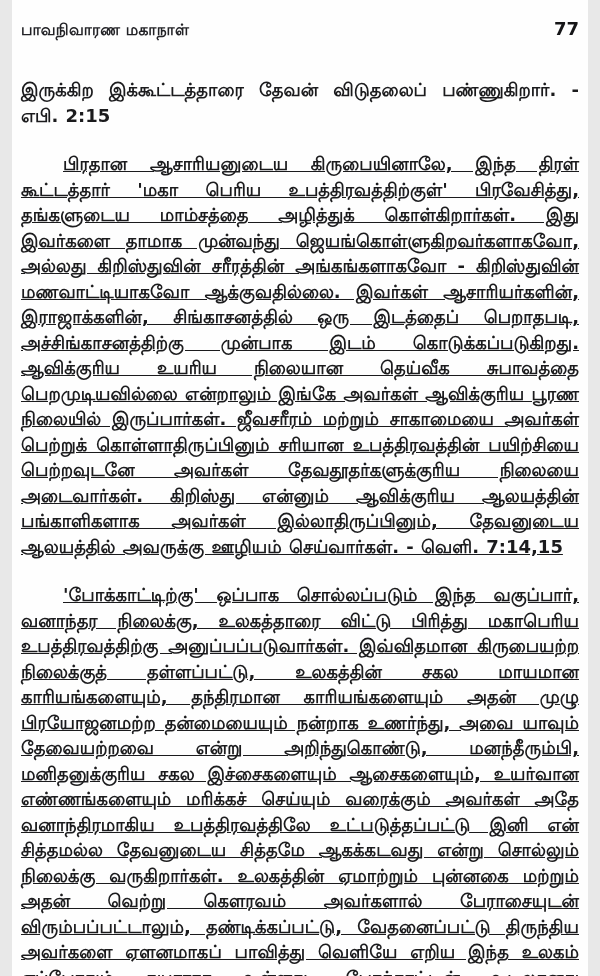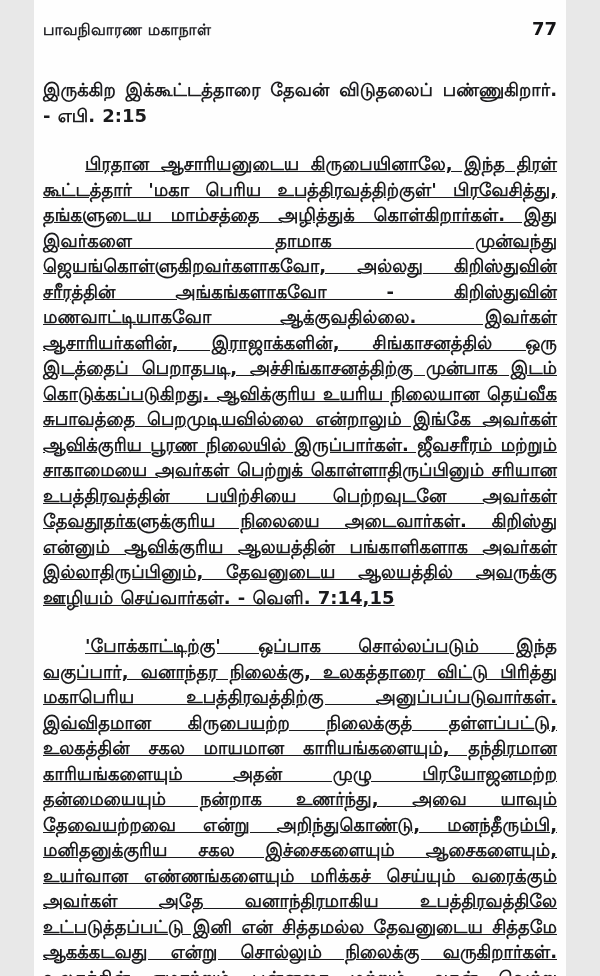--- a/index.html
+++ b/index.html
@@ -2,21 +2,21 @@
 <html lang="ta"><head>
 <meta charset="utf-8">
 <style>
   html, body {
     margin: 0;
     padding: 0;
     background: #e8e8e8;
   }
   .page {
     position: relative;
-    width: 532px;
+    width: 576px;
     height: 976px;
     margin: 0 auto;
     background: #fefefe;
     color: #1b1b1d;
     font-family: "DejaVu Sans", "Liberation Sans", sans-serif;
     box-sizing: border-box;
     padding: 18px 9px 10px 9px;
     overflow: hidden;
   }
   .page-header {

